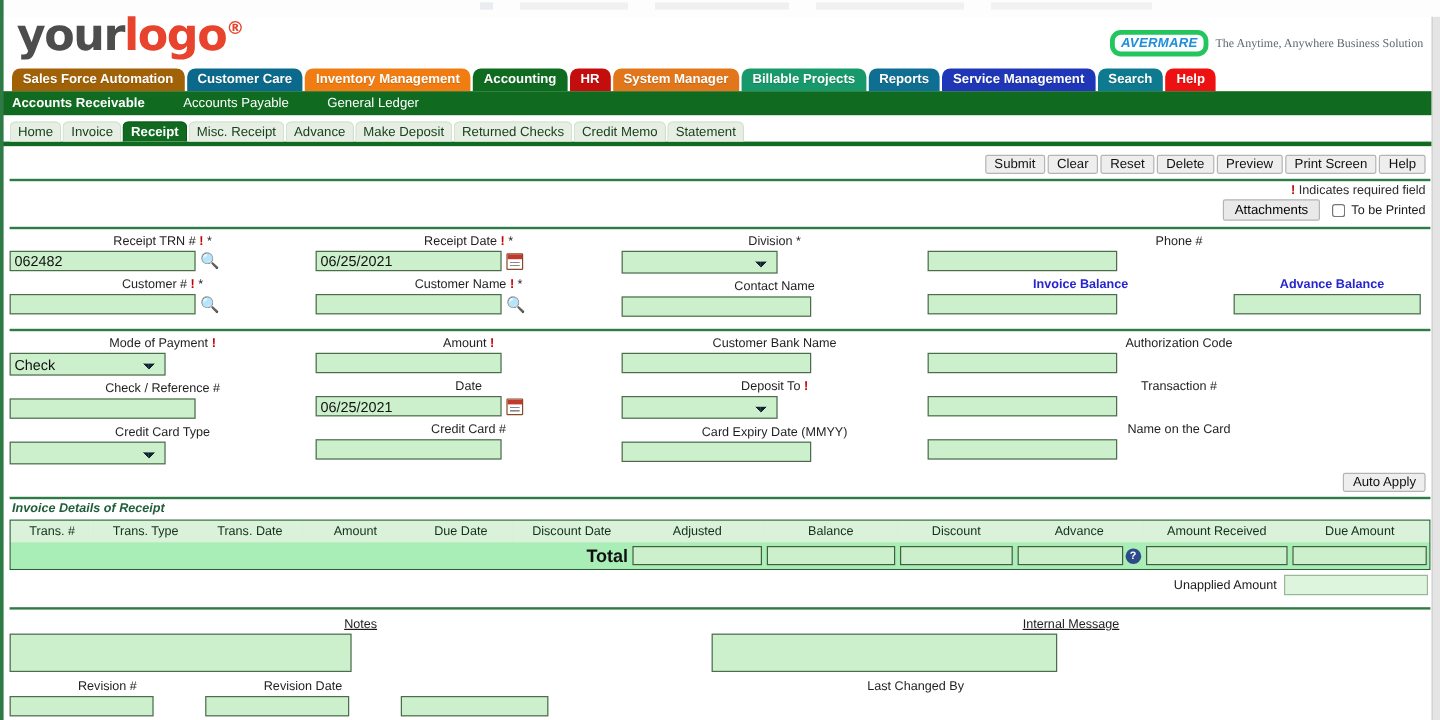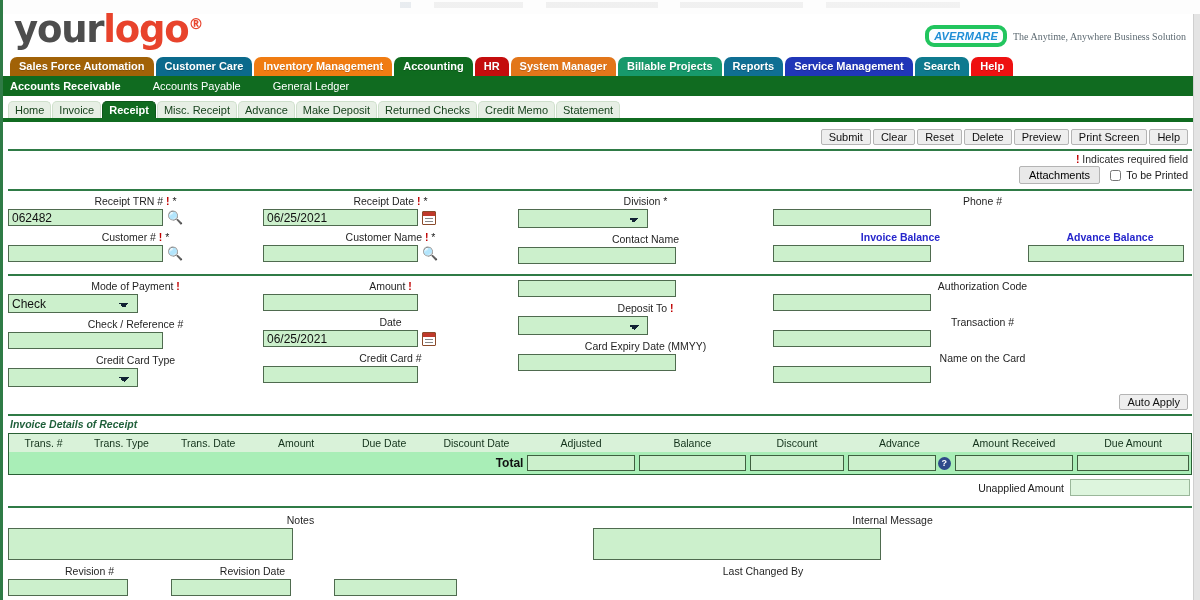--- a/index.html
+++ b/index.html
@@ -221,34 +221,34 @@
   .grid th {
     font-size: 10.5px; font-weight: normal; color: #12311a;
     background: #d9f2d9; padding: 3px 2px; text-align: center;
     border: none;
   }
   .grid td { padding: 2px 2px; background: #a9eeb7; height: 22px; }
   .gcell-inp {
     background: #ccf0cc; border: 1px solid #3f5f3f; height: 16px;
     width: 100%; font-size: 11px; padding: 0 2px; outline:none;
   }
-  .totlbl { font-size: 12px; font-weight: bold; color:#111; text-align: right; padding-right: 3px; white-space: nowrap; margin-top: 20px; }
+  .totlbl { font-size: 15px; font-weight: bold; color:#111; text-align: right; padding-right: 3px; white-space: nowrap; margin-top: 20px; }
   .helpdot {
     display:inline-block; width: 13px; height: 13px; border-radius: 50%;
     background: #2f4a8a; color: #fff; font-size: 9px; font-weight: bold;
     text-align:center; line-height: 13px; cursor:pointer; vertical-align: middle;
   }
   .unapplied-row {
     display: flex; justify-content: flex-end; align-items: center;
     gap: 6px; padding: 4px 2px 0 0;
   }
   .unapplied-row .lab { font-size: 10.5px; }
 
   
-  .notes-wrap { display:flex; gap: 0; padding-top: 6px; }
+  .notes-wrap { display:flex; gap: 0; padding-top: 6px; text-decoration: underline; }
   .ta {
     background: #ccf0cc; border: 1px solid #4f6b4f;
     font-size: 11px; resize: none; outline:none;
     font-family: "Liberation Sans", sans-serif;
   }
   .footrow { display:flex; gap: 0; padding-top: 3px; }
 
   
   .vline-left { position:absolute; left:0; top:0; bottom:0; width:3px; background:#2f7b46; }
   .scroll-right { position:absolute; right:0; top:14px; bottom:0; width:7px; background:#e4e4e4; border-left:1px solid #cfcfcf; }
@@ -467,20 +467,21 @@
           </div>
         </div>
         <div class="fld">
           <span class="lbl">Credit Card #</span>
           <input class="inp w155" value="" style="">
         </div>
       </div>
 
       <div class="col col-3">
         <div class="fld">
+          <span class="lbl">Customer Bank Name</span>
           <input class="inp w158" value="" style="">
         </div>
         <div class="fld">
           <span class="lbl">
             <span>Deposit To</span>
             <span class="bang">!</span>
           </span>
           <select class="inp w130"><option></option></select>
         </div>
         <div class="fld">

